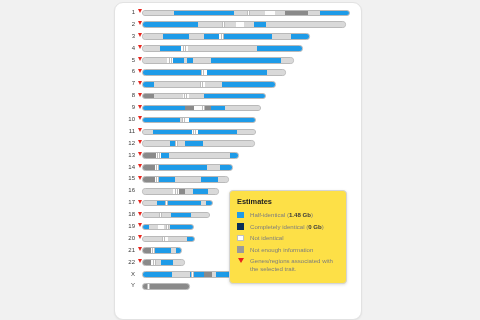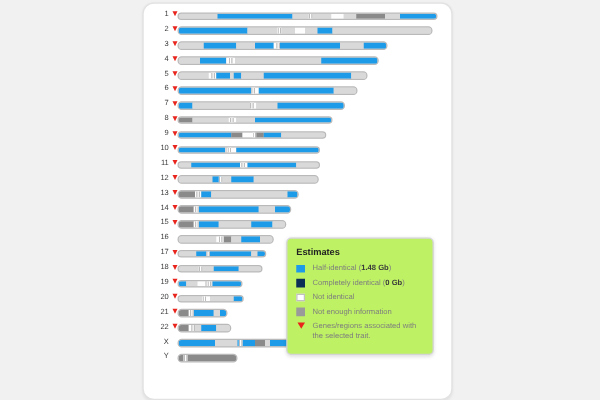--- a/index.html
+++ b/index.html
@@ -50,21 +50,21 @@
   .seg.white{background:#fdfdfd;}
   .cent{
     position:absolute;top:0;height:100%;width:3px;
     background:#ffffff;
     box-shadow:inset 1px 0 0 #bdbdbd, inset -1px 0 0 #bdbdbd;
   }
 
   
   .legend{
     position:absolute;left:229px;top:190px;width:118px;height:94px;
-    background:#bef264;
+    background:#fde047;
     border:1px solid #d4d4d4;
     border-radius:4px;
     box-shadow:0 1px 3px rgba(0,0,0,.12);
     padding:6px 7px 0 7px;
     box-sizing:border-box;
   }
   .legend h3{
     margin:0 0 5px 0;font-size:7.4px;color:#222;font-weight:bold;
   }
   .li{position:relative;margin-bottom:3.6px;padding-left:13px;

